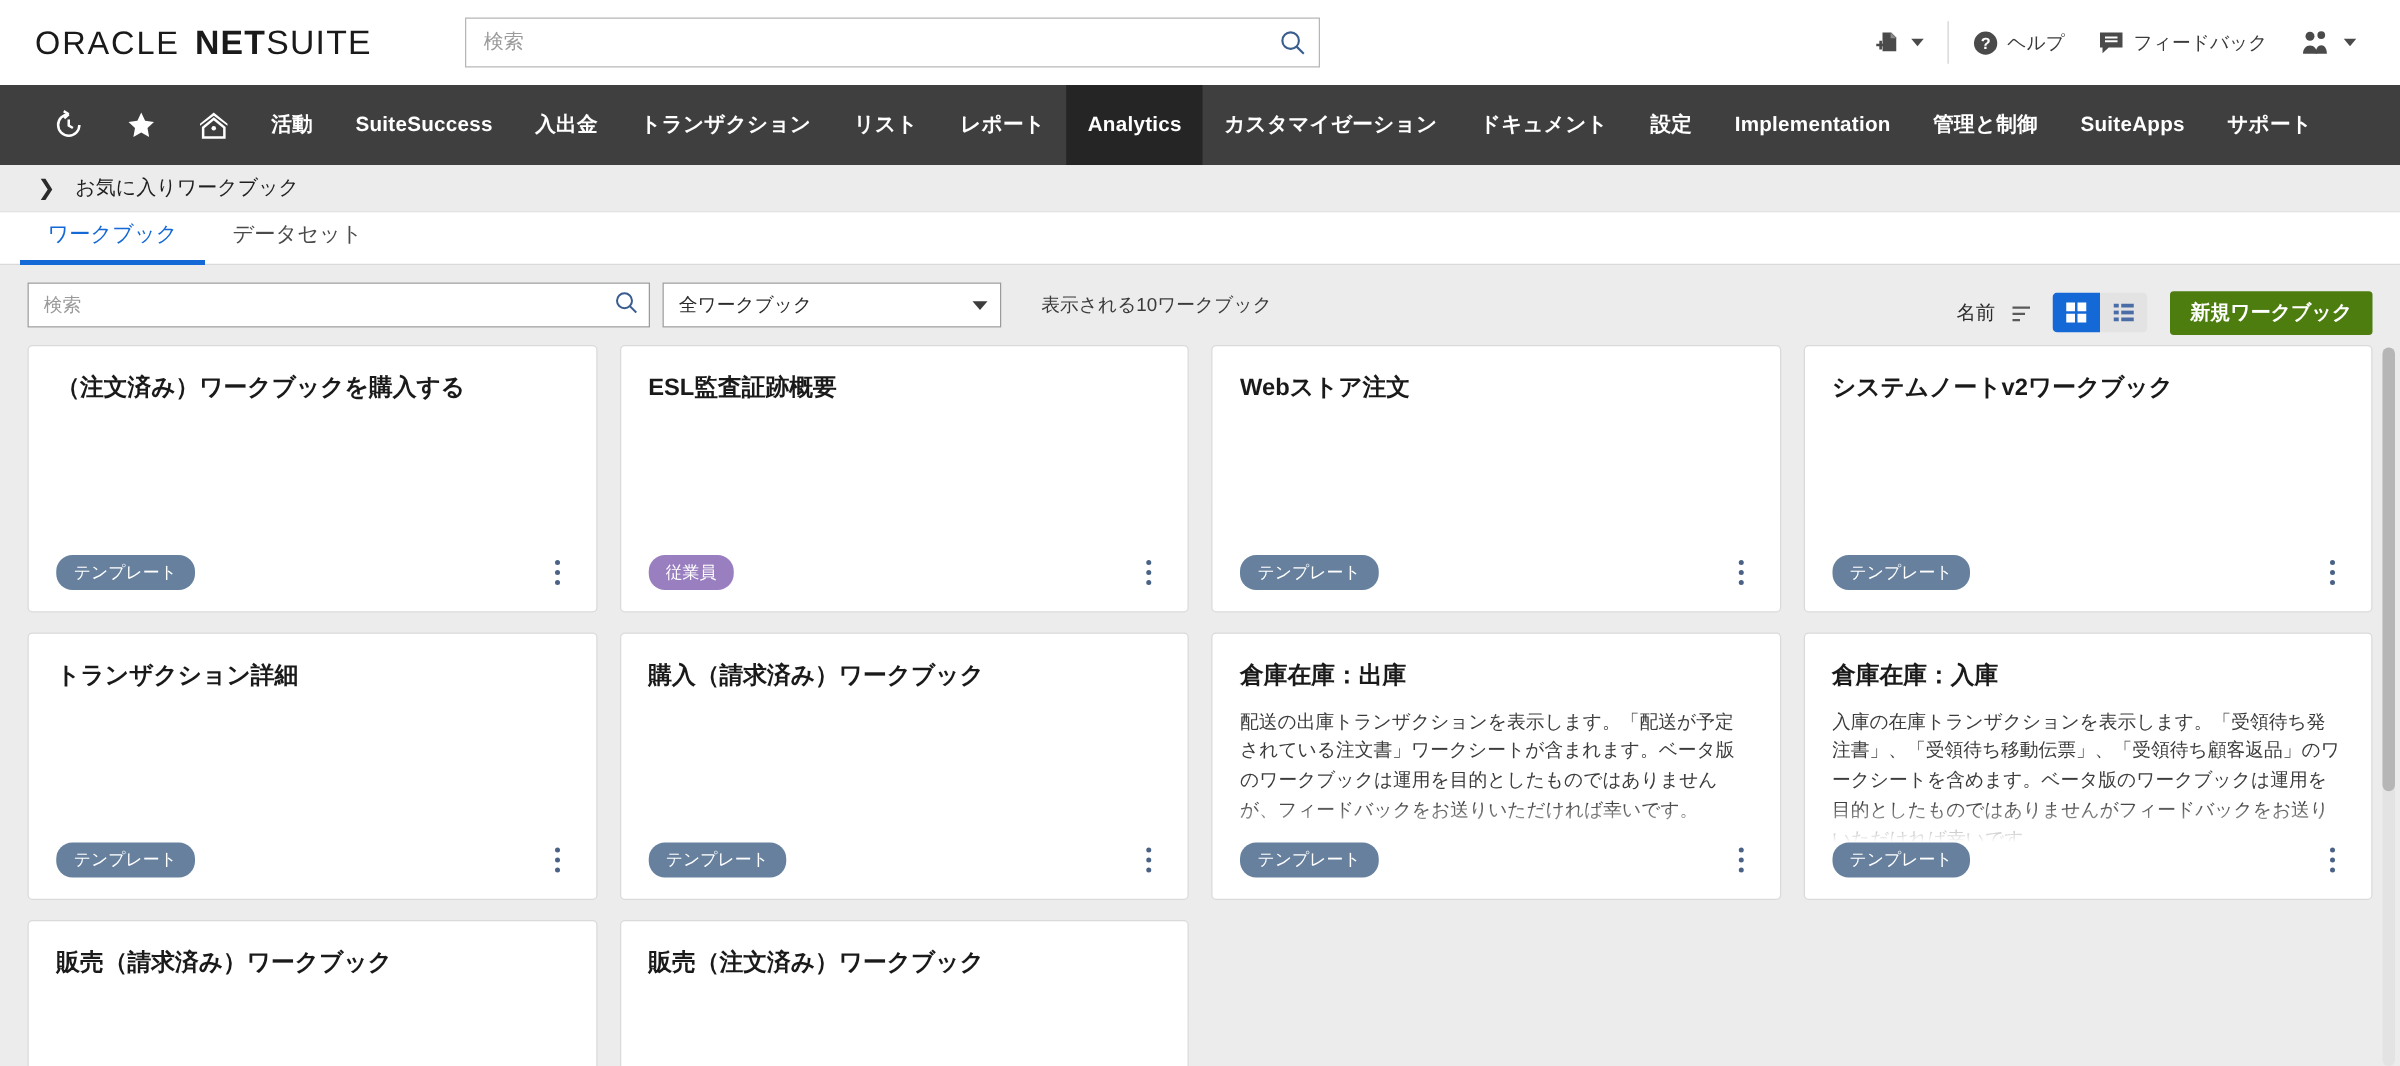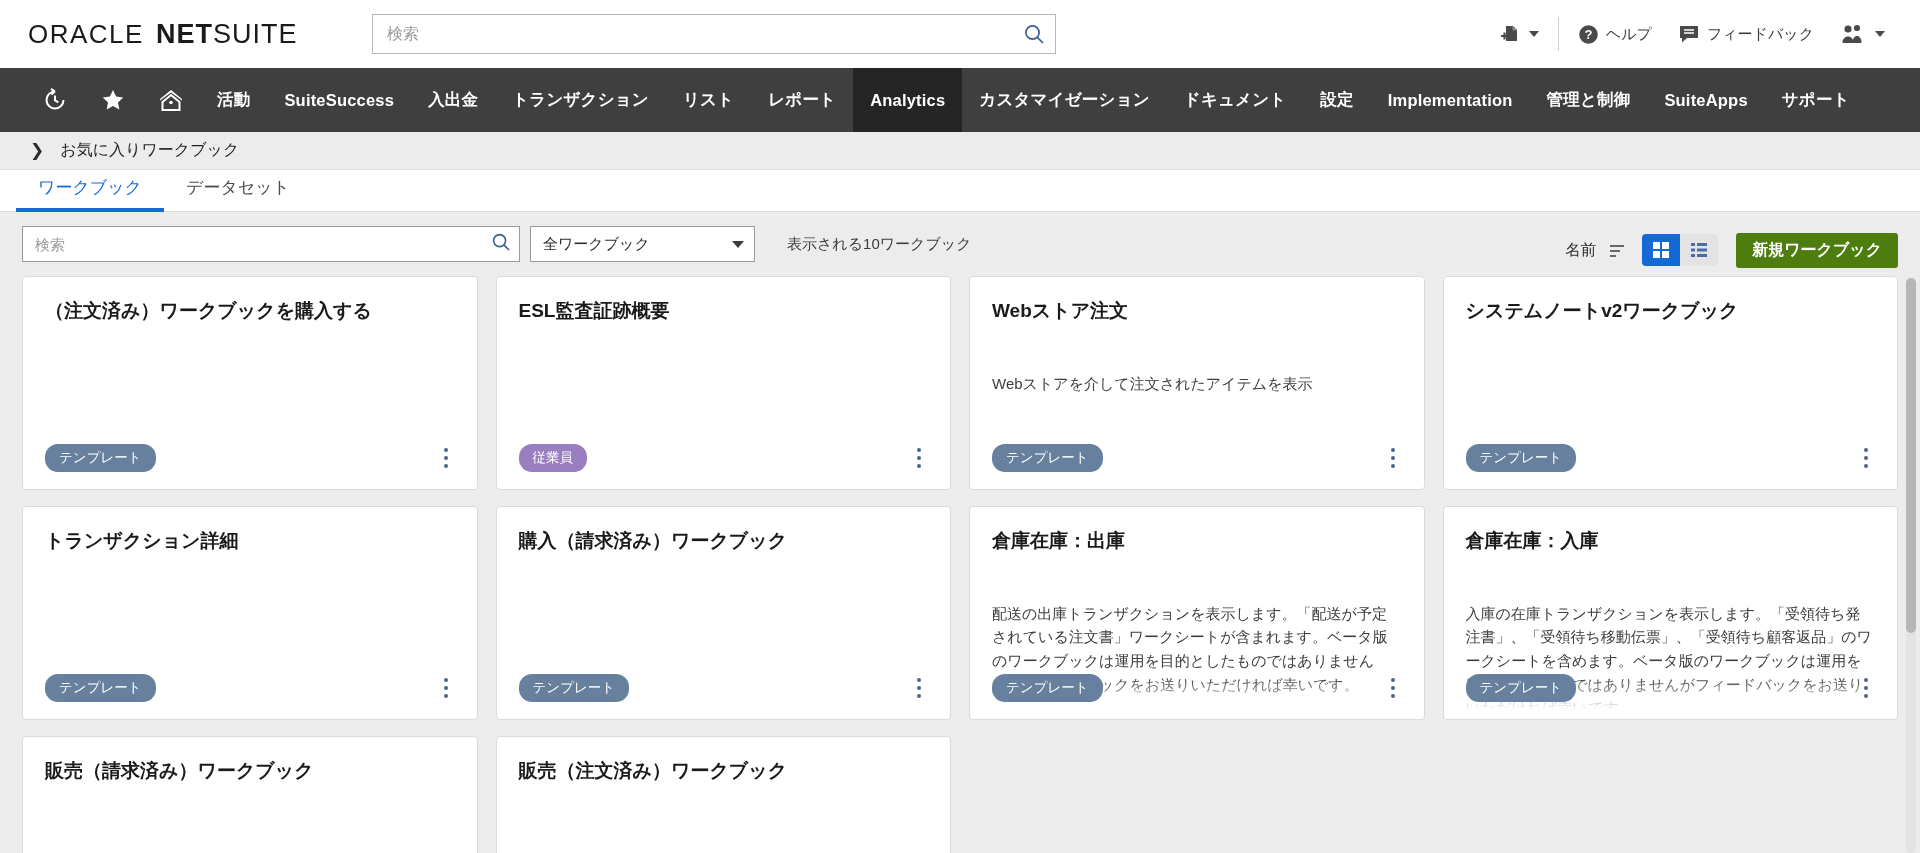--- a/index.html
+++ b/index.html
@@ -211,21 +211,21 @@
     border: none; outline: none;
     font-size: 15px;
     font-family: inherit;
     background: transparent;
     color: #333;
   }
   .tb-search input::placeholder { color: #9a9a9a; }
 
   .tb-select {
     margin-left: 10px;
-    width: 225px;
+    width: 271px;
     height: 36px;
     background: #ffffff;
     border: 1px solid #9b9b9b;
     display: flex;
     align-items: center;
     justify-content: space-between;
     padding: 0 10px 0 12px;
     font-size: 15px;
     color: #2b2b2b;
     cursor: pointer;
@@ -303,21 +303,20 @@
     background: #ffffff;
     border: 1px solid #dadada;
     border-radius: 4px;
     height: 214px;
     padding: 22px 22px 0 22px;
     position: relative;
     cursor: pointer;
     display: flex;
     flex-direction: column;
     overflow: hidden;
-    gap: 36px;
   }
   .card-title {
     font-size: 19px;
     font-weight: 700;
     color: #1a1a1a;
     line-height: 1.3;
     margin-bottom: 12px;
   }
   .card-desc {
     font-size: 15px;
@@ -571,21 +570,20 @@
           <span class="kebab">
               <span></span>
               <span></span>
               <span></span>
             </span>
         </div>
       </div>
 
       <div class="card">
         <div class="card-title">Webストア注文</div>
-        <div class="card-desc">Webストアを介して注文されたアイテムを表示</div>
         <div class="card-footer">
           <span class="badge template">テンプレート</span>
           <span class="kebab">
               <span></span>
               <span></span>
               <span></span>
             </span>
         </div>
       </div>
 

